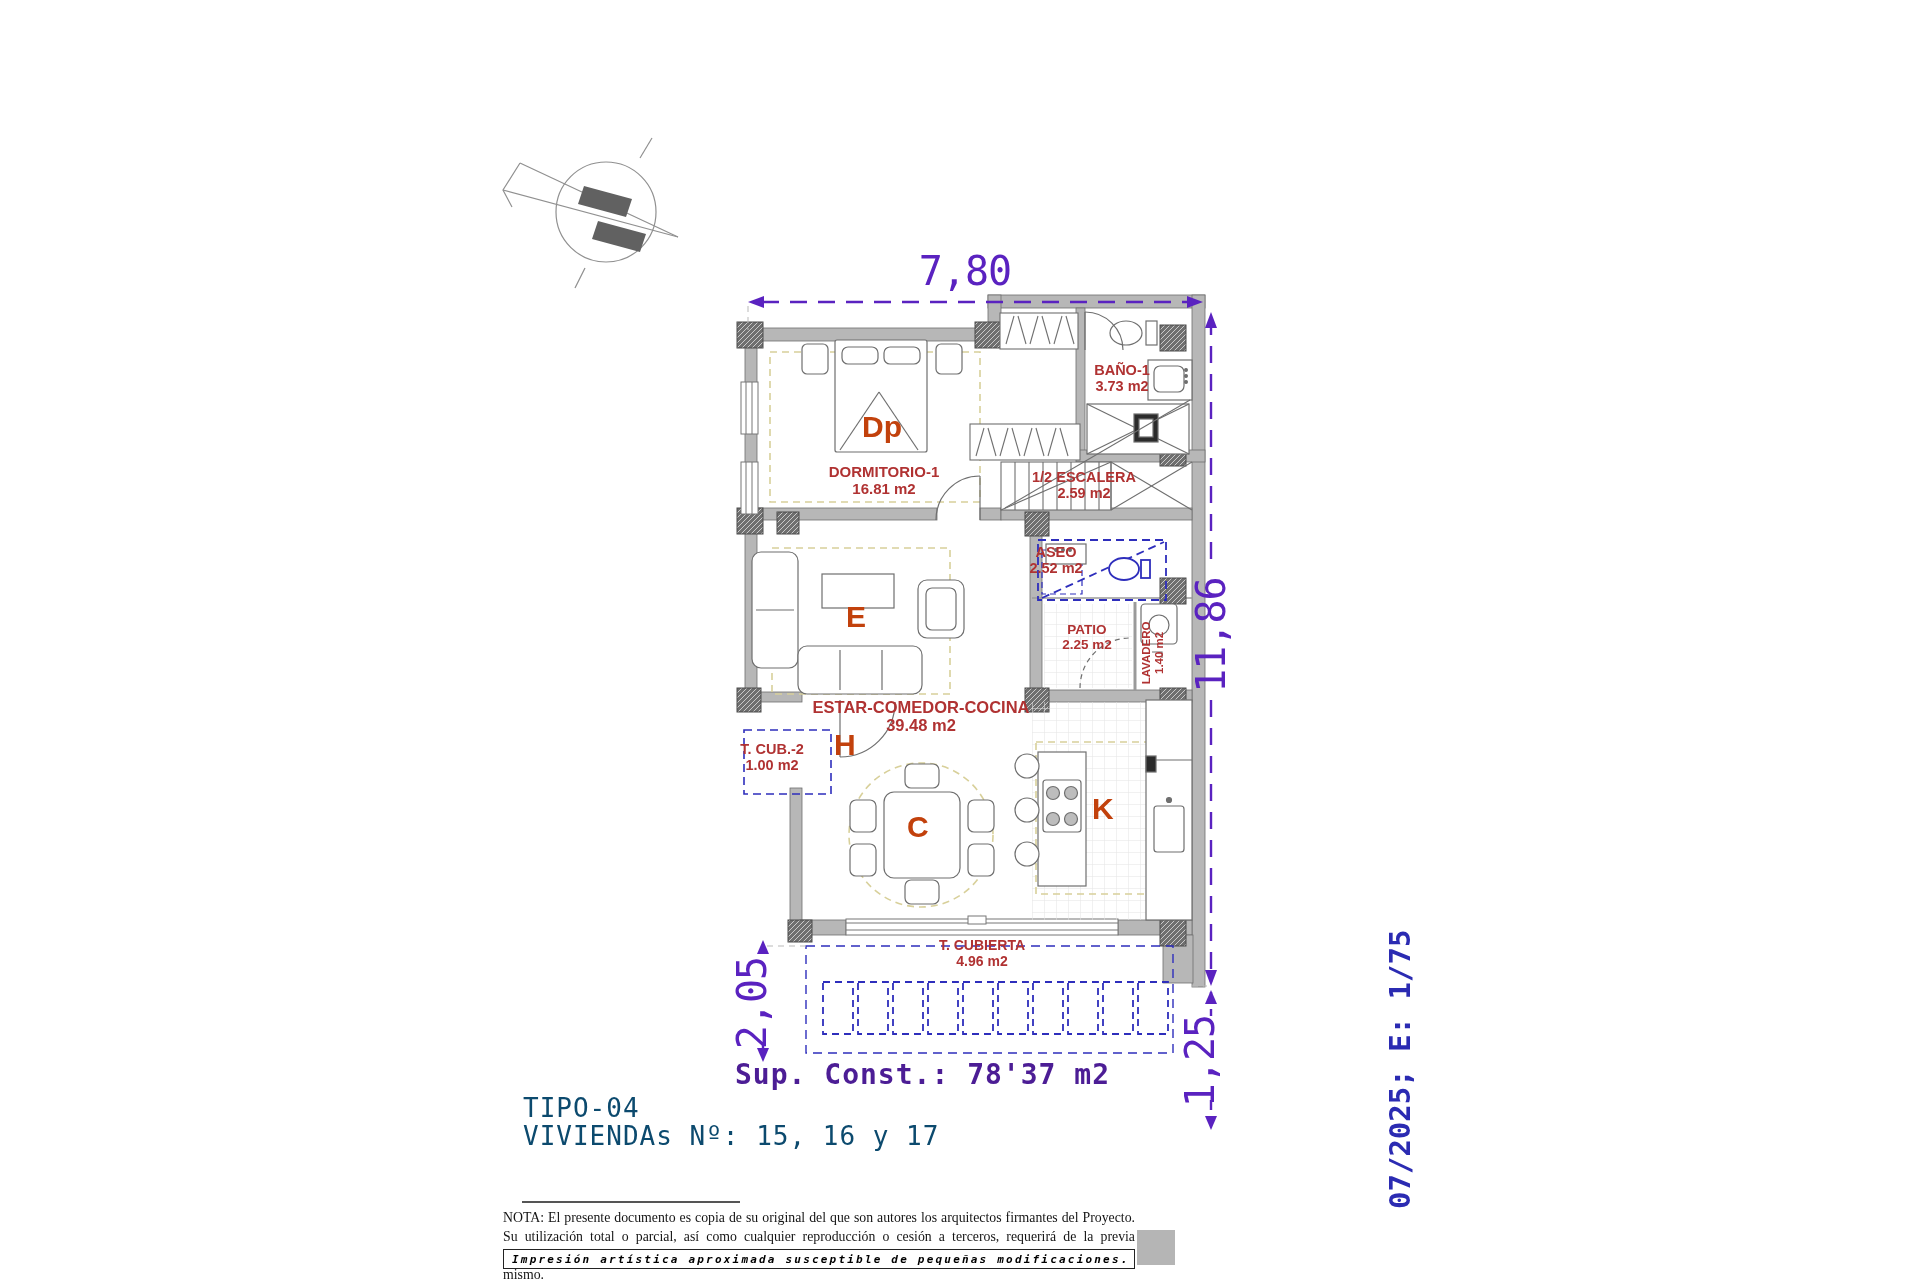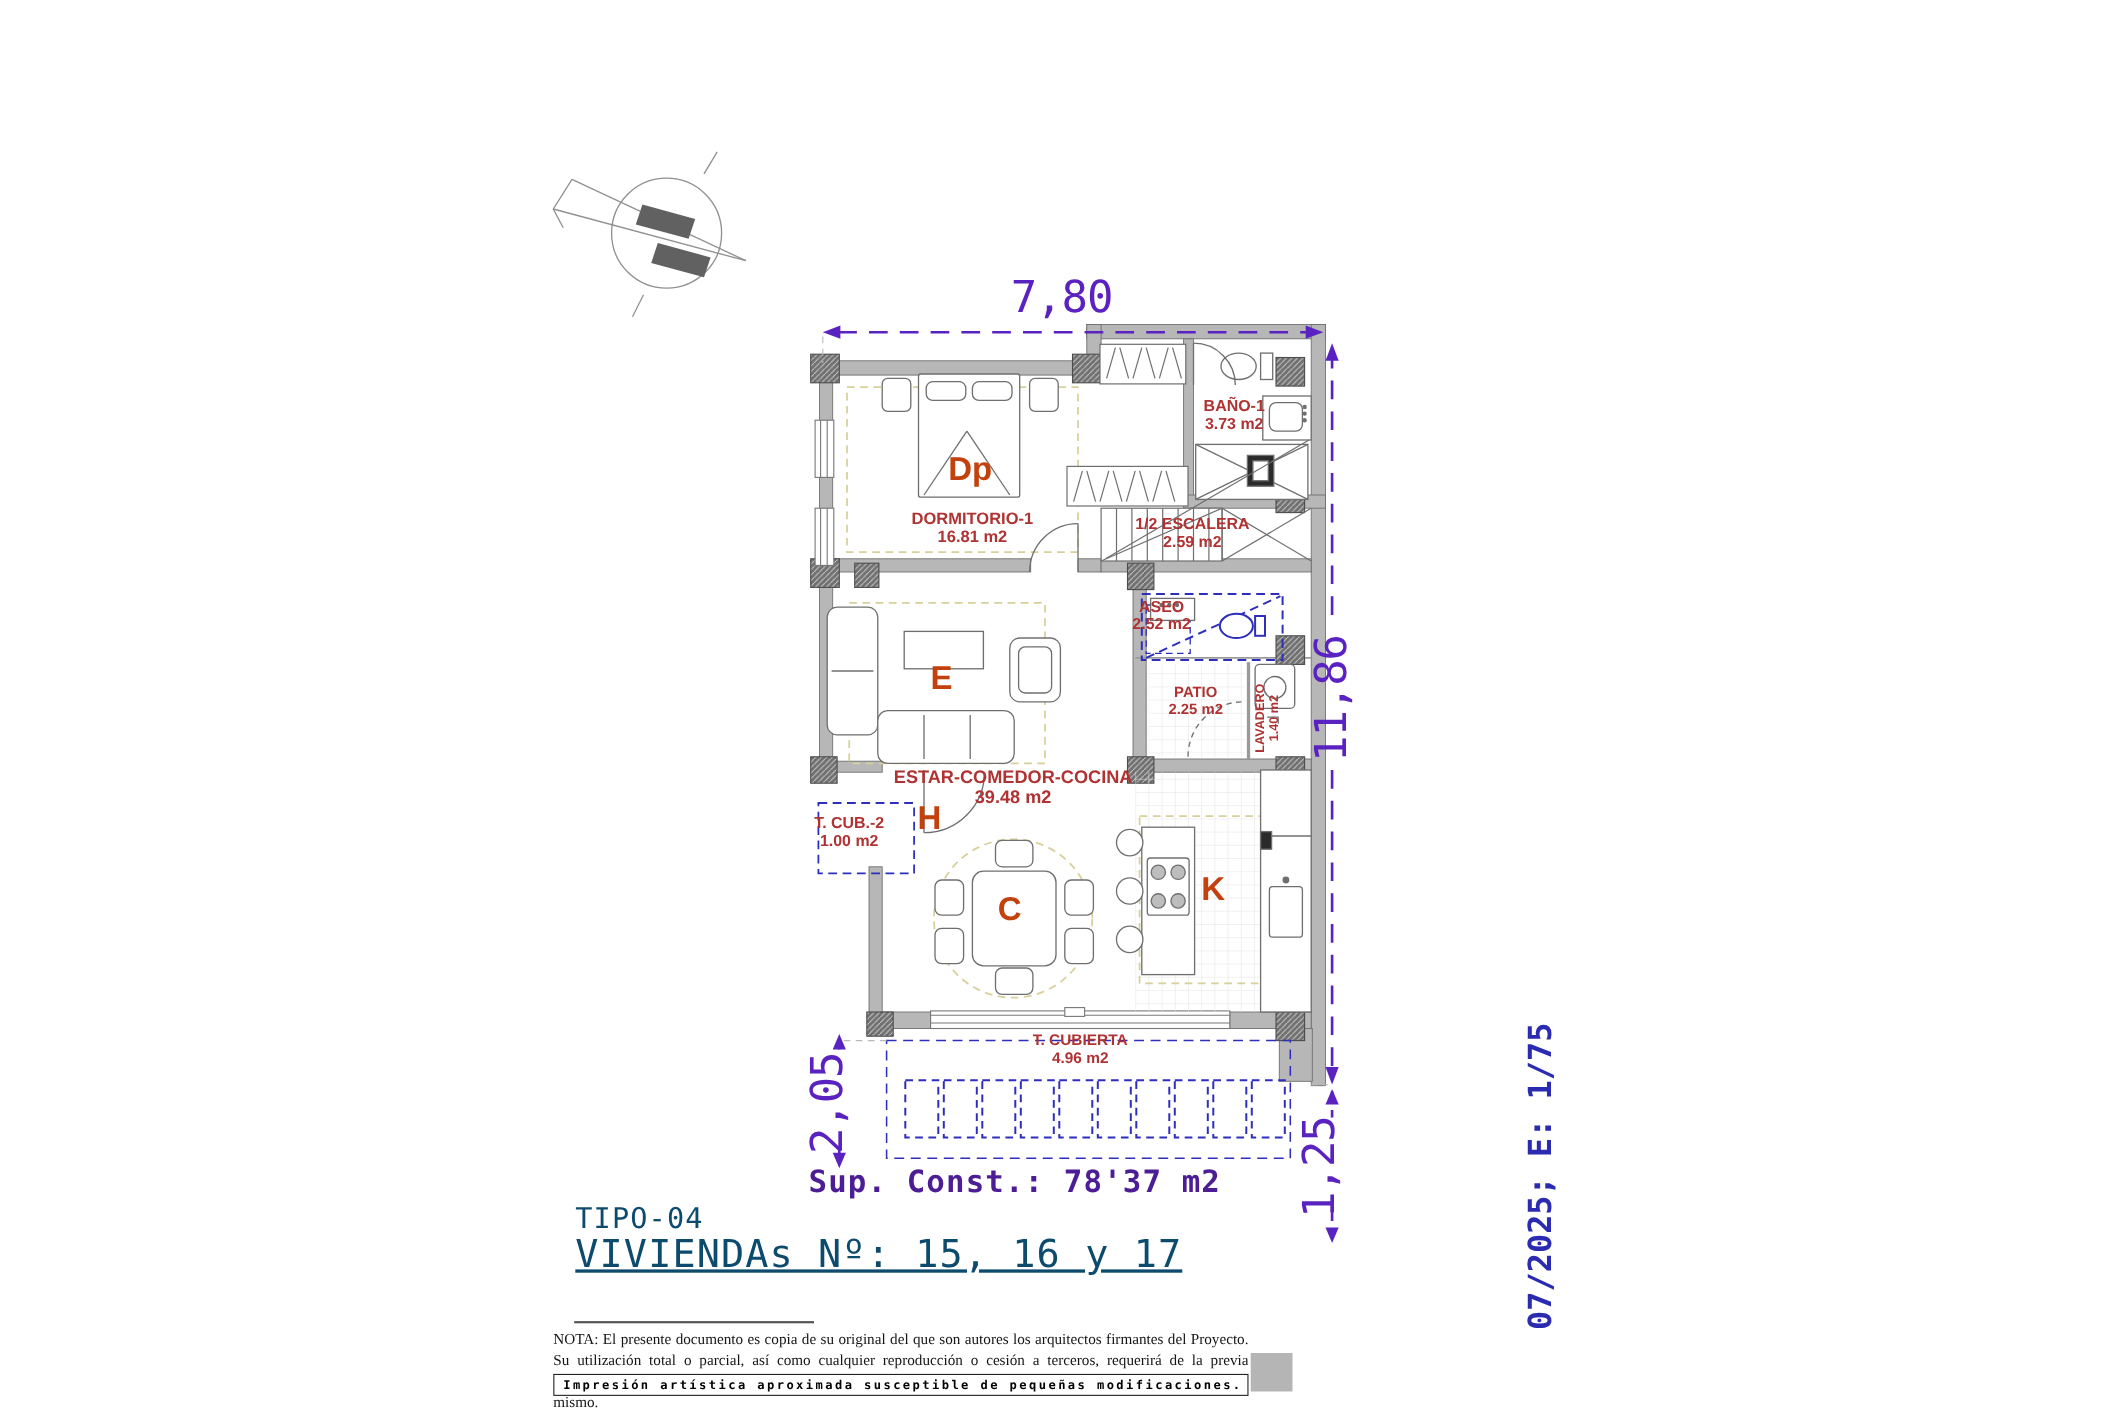--- a/index.html
+++ b/index.html
@@ -13,21 +13,21 @@
   .rot{transform:rotate(-90deg);transform-origin:center center;}
   .rlabel{color:#b03232;font-family:"Liberation Sans",sans-serif;font-weight:bold;
           font-size:15px;line-height:1.12;text-align:center;transform:translateX(-50%);}
   .rlabel span{display:block;}
   .rletter{color:#c2410c;font-family:"Liberation Sans",sans-serif;font-weight:bold;
            font-size:30px;line-height:1;}
   .sup{font-family:"DejaVu Sans Mono",monospace;font-weight:bold;font-size:28px;
        color:#4c1d95;letter-spacing:1px;}
   .tb{font-family:"DejaVu Sans Mono",monospace;color:#0c4a6e;}
   .tb-line1{font-size:26px;letter-spacing:1px;}
-  .tb-line2{font-size:35px;letter-spacing:1px;text-decoration:underline;}
+  .tb-line2{font-size:26px;letter-spacing:1px;}
   .tb-line3{font-size:50px;letter-spacing:2px;}
   .tb-rule{position:absolute;background:#555;height:2px;width:218px;}
   .nota{font-family:"Liberation Serif",serif;font-size:13.8px;line-height:1.38;color:#141414;
         text-align:justify;white-space:normal;}
   .footerbar{border:1.5px solid #222;background:#fff;
              font-family:"DejaVu Sans Mono",monospace;font-weight:bold;font-size:11px;
              letter-spacing:2.2px;line-height:17px;height:17px;overflow:hidden;padding:1px 0 0 8px;}
   .sidenote{font-family:"DejaVu Sans Mono",monospace;font-weight:bold;font-size:29px;
             color:#2b2bb2;text-align:center;}
   .grayblock{position:absolute;background:#b5b5b5;}
@@ -336,18 +336,18 @@
 <div class="abs rletter" style="left:907px;top:812px;">C</div>
 <div class="abs rletter" style="left:1092px;top:794px;">K</div>
 
 <div class="abs sup" style="left:735px;top:1058px;">Sup. Const.: 78'37 m2</div>
 
 <div class="abs tb tb-line1" style="left:523px;top:1093px;">TIPO-04</div>
 <div class="abs tb tb-line2" style="left:523px;top:1121px;">VIVIENDAs Nº: 15, 16 y 17</div>
 <div class="tb-rule" style="left:522px;top:1201px;"></div>
 
 <div class="abs nota" style="left:503px;top:1208px;width:632px;">NOTA: El presente documento es copia de su original del que son autores los arquitectos firmantes del Proyecto. Su utilización total o parcial, así como cualquier reproducción o cesión a terceros, requerirá de la previa autorización expresa de sus autores, quedando en todo caso prohibida cualquier modificación unilateral del mismo.</div>
-<div class="abs footerbar" style="left:503px;top:1249px;width:622px;">Impresión artística aproximada susceptible de pequeñas modificaciones.</div>
+<div class="abs footerbar" style="left:503px;top:1249px;width:622px;font-style:italic;">Impresión artística aproximada susceptible de pequeñas modificaciones.</div>
 <div class="grayblock" style="left:1137px;top:1230px;width:38px;height:35px;"></div>
 
 <div class="abs sidenote rot" style="left:1268px;top:1060px;width:264px;">07/2025; E: 1/75</div>
 
 </div>
 
 </body></html>

